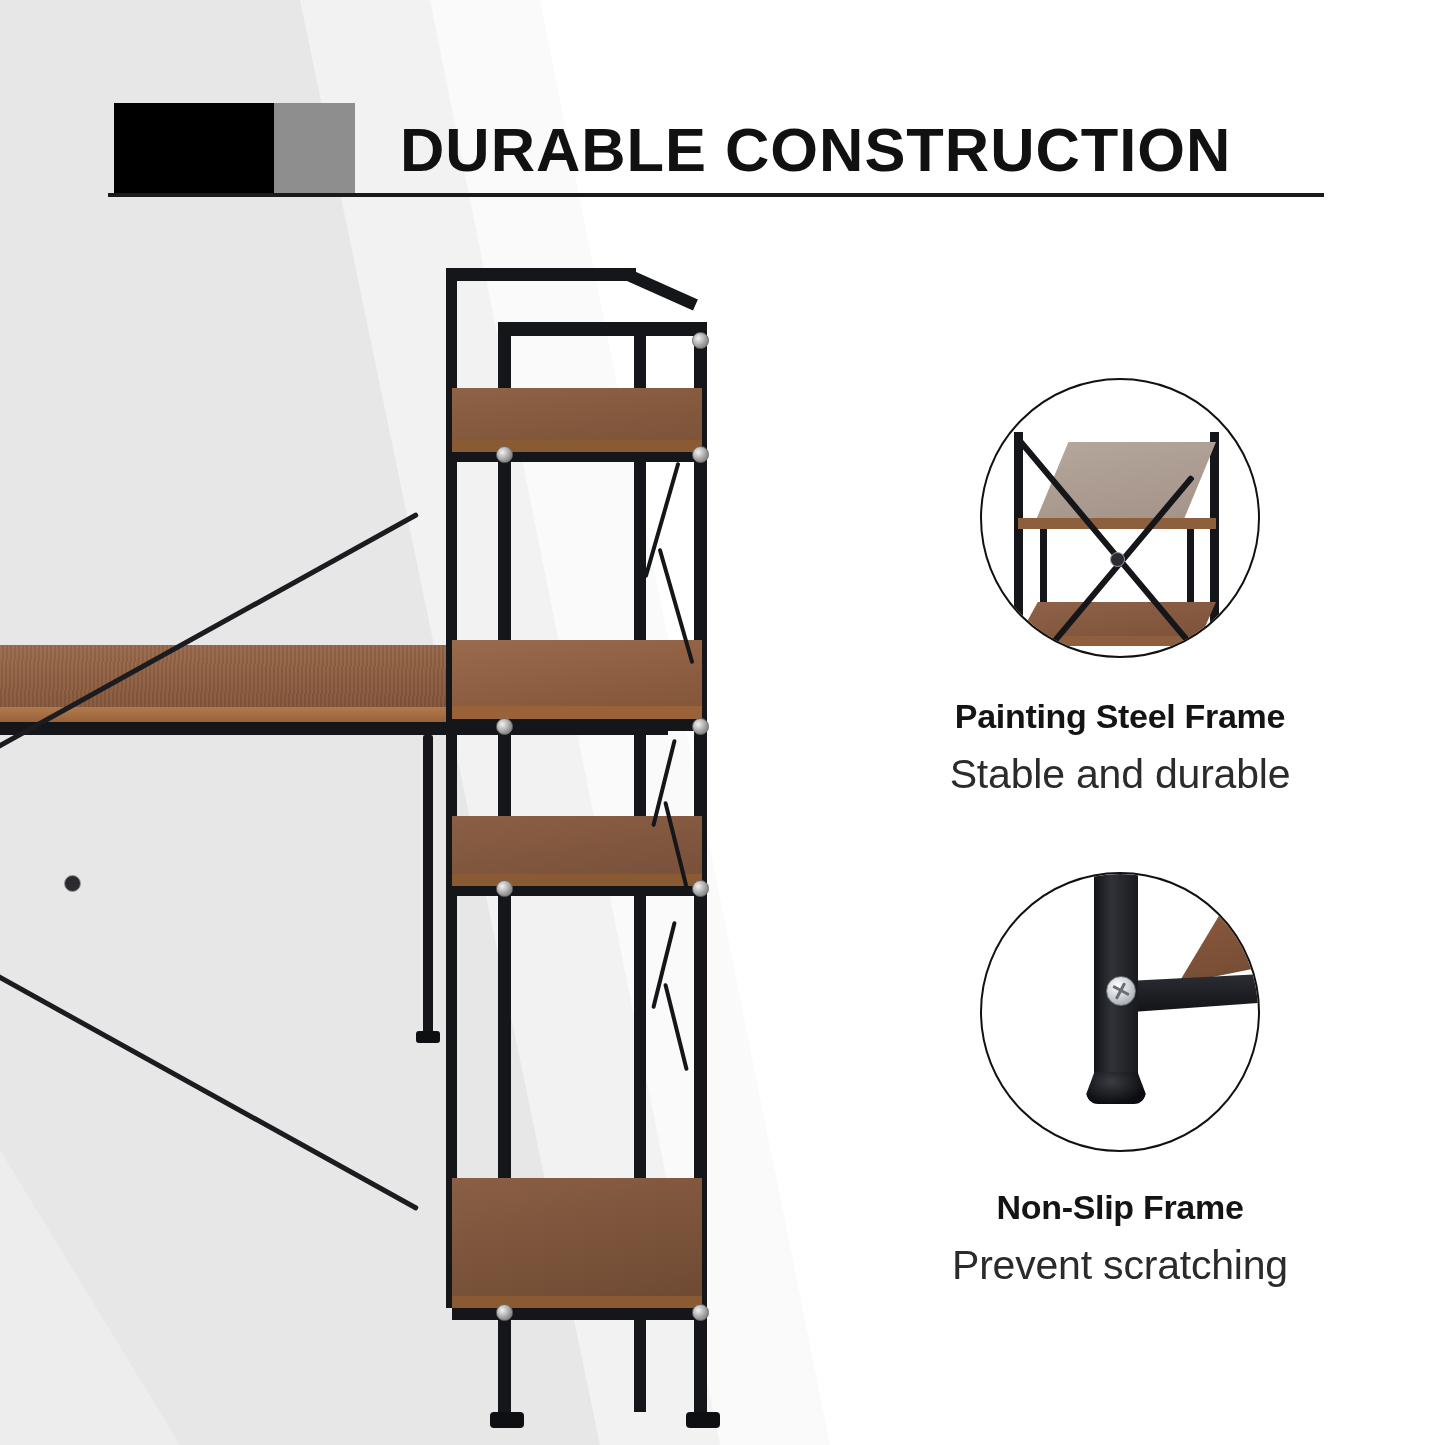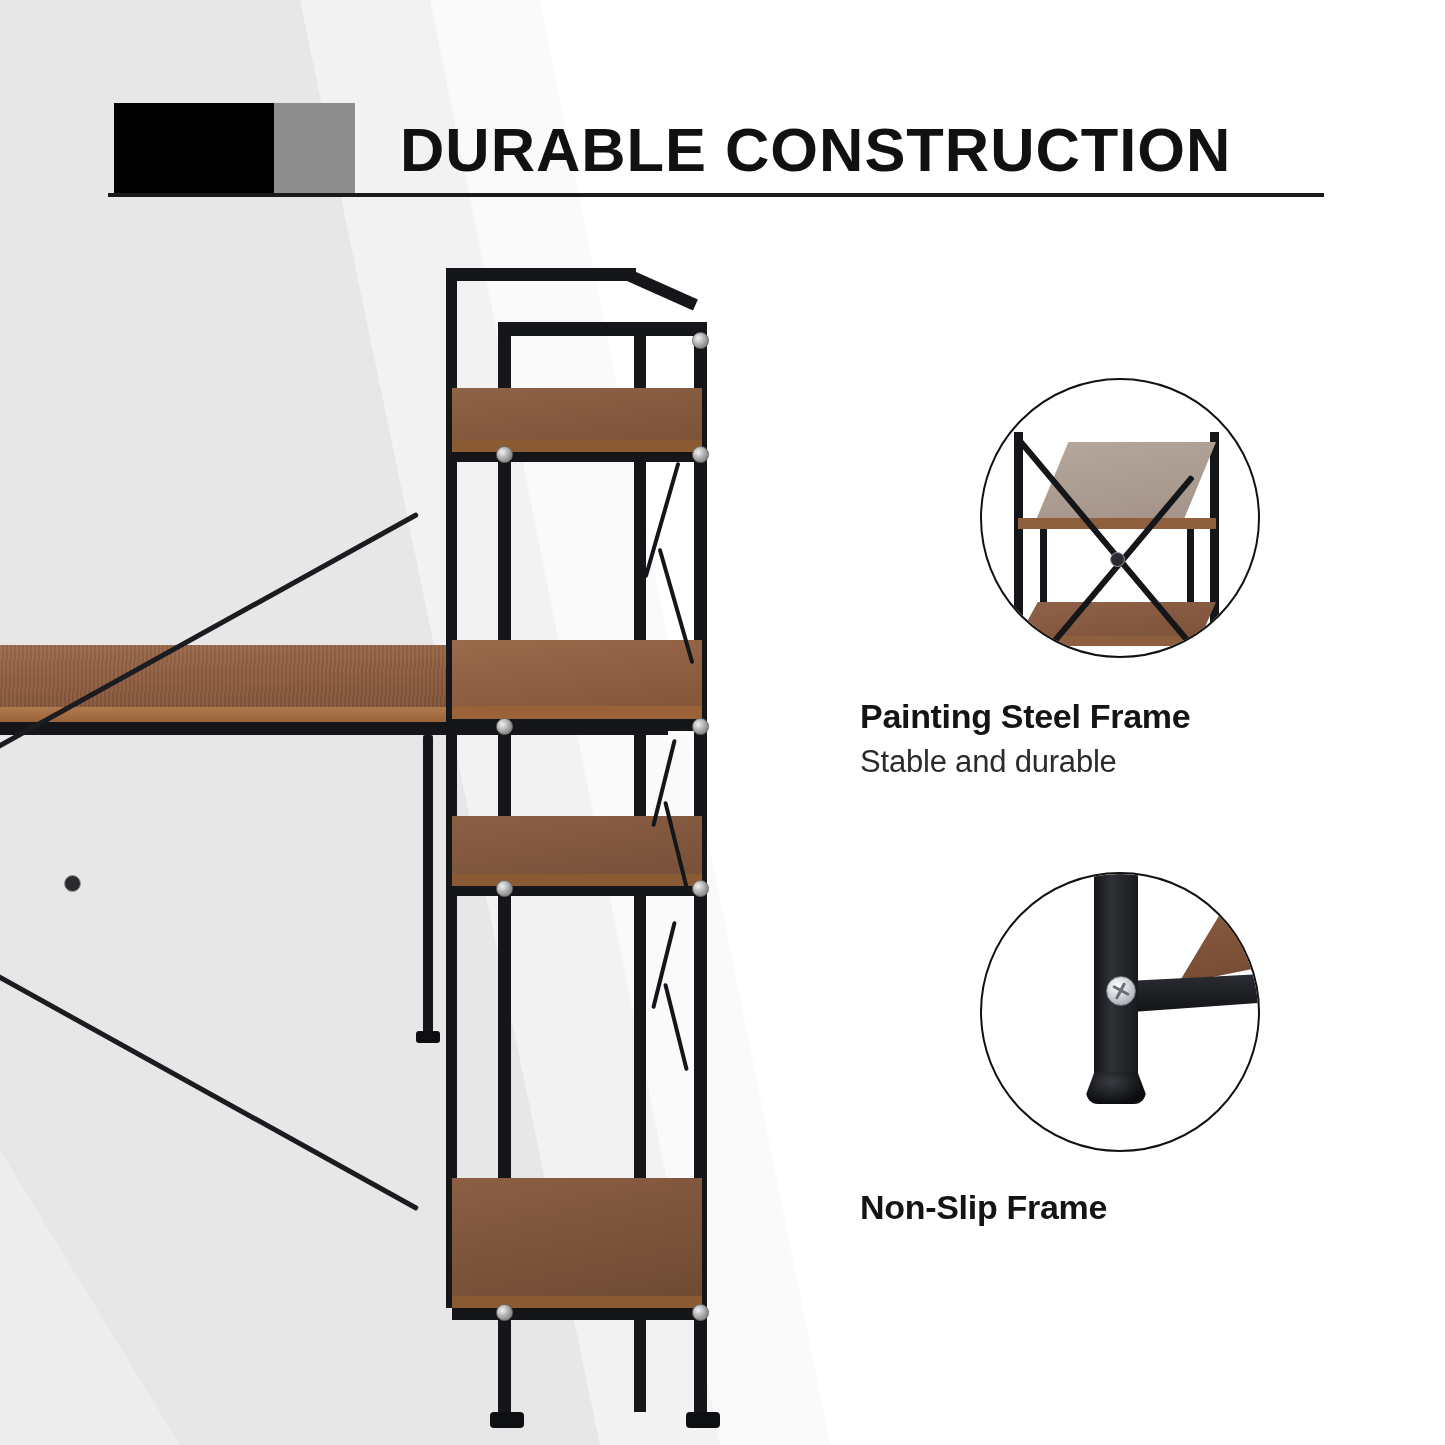--- a/index.html
+++ b/index.html
@@ -127,31 +127,31 @@
   .s4-rail{left:14px;top:1048px;width:250px;height:12px;background:#15161a;}
 
   
   .foot-l{position:absolute;left:52px;top:1152px;width:34px;height:16px;border-radius:4px;background:#0e0f12;}
   .foot-r{position:absolute;left:248px;top:1152px;width:34px;height:16px;border-radius:4px;background:#0e0f12;}
 
   
   .zig{position:absolute;background:#15161a;width:4px;border-radius:2px;}
 
   
-  .feature{position:absolute;text-align:left;}
+  .feature{position:absolute;text-align:center;}
   .circle{
     position:relative;border-radius:50%;
     border:2px solid #111111;overflow:hidden;background:#ffffff;
   }
   .f-title{
     font-size:34px;font-weight:bold;color:#141414;margin:0;
     line-height:46px;letter-spacing:-.3px;
   }
   .f-sub{
-    font-size:31px;font-weight:normal;color:#2b2b2b;margin:0;
+    font-size:41px;font-weight:normal;color:#2b2b2b;margin:12px;
     line-height:46px;letter-spacing:-.2px;
   }
 
   
   .c1 .top-slab{
     position:absolute;left:54px;top:62px;width:180px;height:78px;
     background:linear-gradient(170deg,#b5a79c 0%,#a39287 100%);
     clip-path:polygon(18% 0,100% 0,82% 100%,0 100%);
   }
   .c1 .top-edge{
@@ -309,15 +309,16 @@
 
   <div class="feature" style="left:860px;top:872px;width:520px;">
     <div class="circle c2" style="width:276px;height:276px;margin:0 auto;">
       <div class="shelfwood"></div>
       <div class="crossbar"></div>
       <div class="legpost"></div>
       <div class="screw2"></div>
       <div class="footpad"></div>
     </div>
     <p class="f-title" style="margin-top:32px;">Non-Slip Frame</p>
+    <p class="f-sub">Prevent scratching</p>
   </div>
 
 </div>
 
 </body></html>

